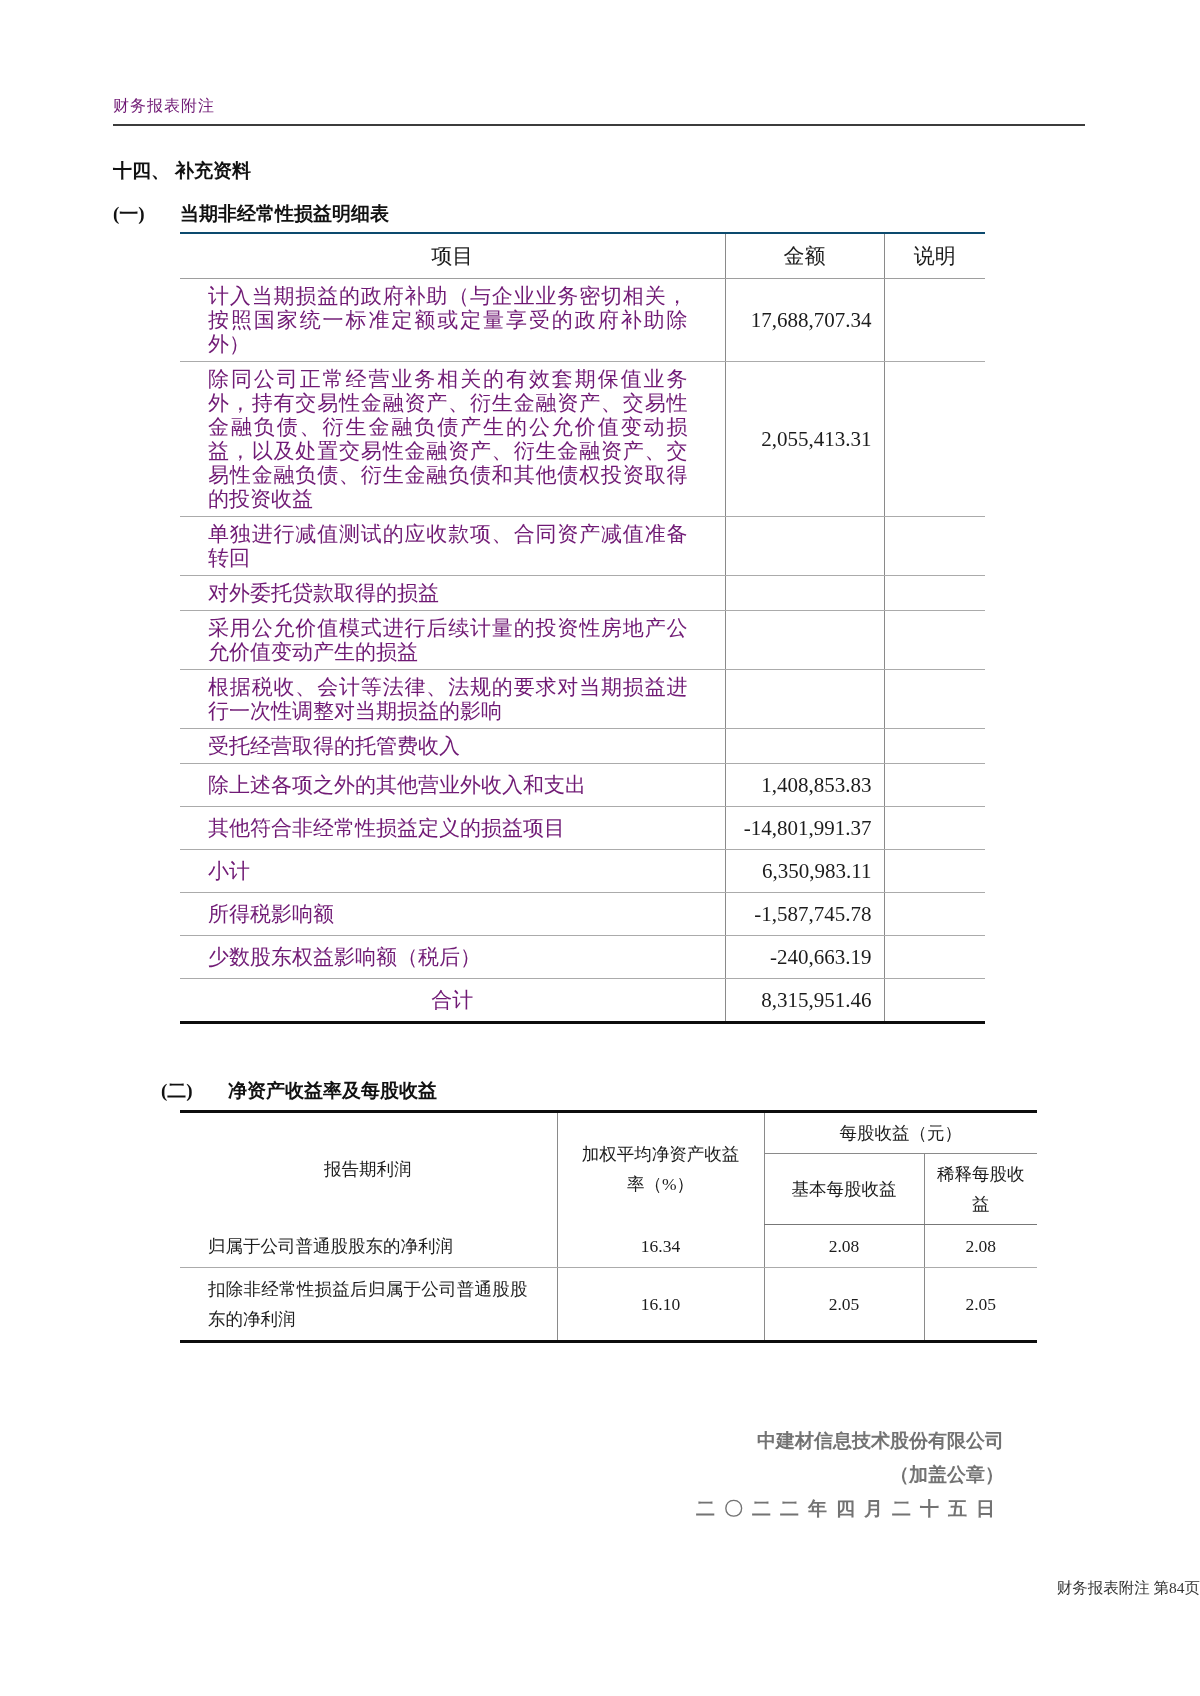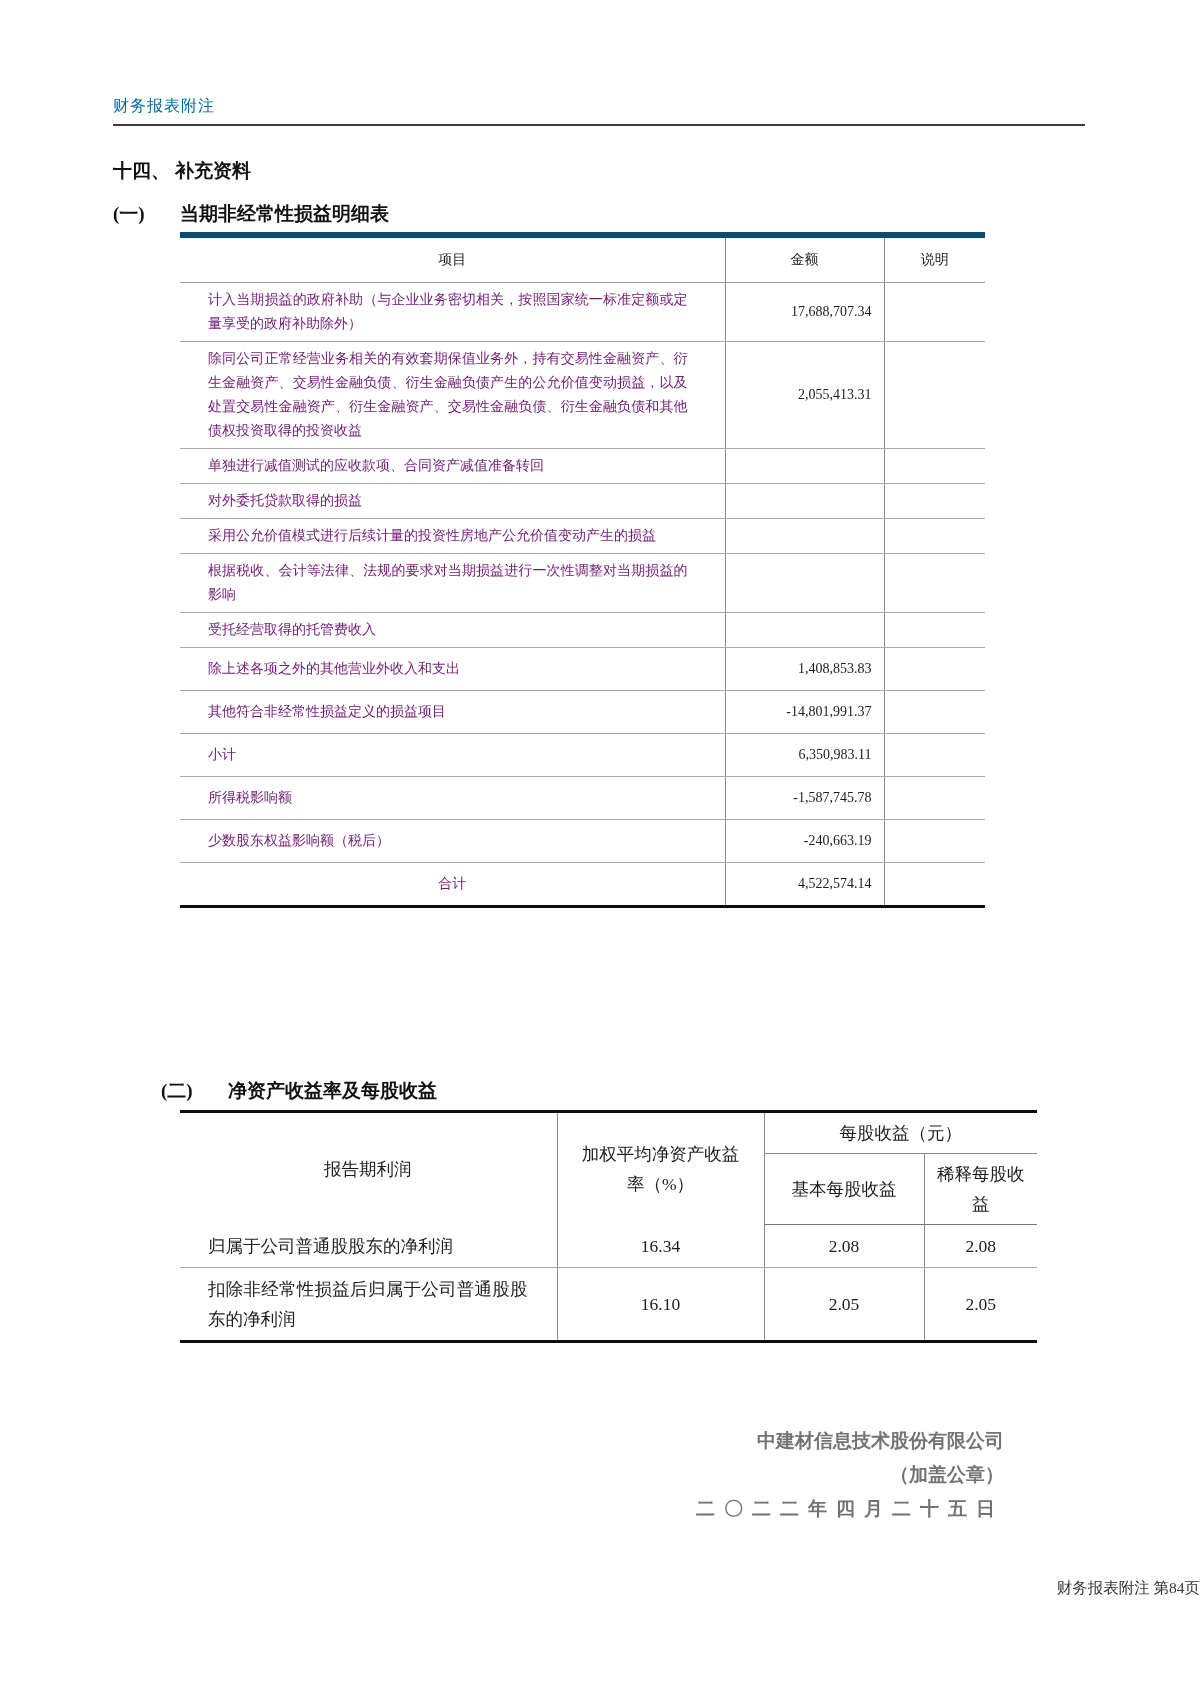--- a/index.html
+++ b/index.html
@@ -9,36 +9,36 @@
     margin:0 auto;
     background:#ffffff;
     font-family:"Liberation Serif","DejaVu Serif",serif;
     color:#1c1c1c;
     overflow:hidden;
   }
   
   .doc-header{
     position:absolute;left:113px;top:96px;width:972px;
     border-bottom:2px solid #3c3c3c;padding-bottom:7px;
-    font-size:16px;letter-spacing:1px;color:#0369a1;
+    font-size:16px;letter-spacing:1px;color:#701a75;
   }
   
   .sec-heading{position:absolute;left:113px;top:158px;font-size:19px;font-weight:bold;color:#111;}
   .sec-num{display:inline-block;width:62px;}
   .part-heading{position:absolute;left:113px;font-size:19px;font-weight:bold;color:#111;}
   .part1-heading{top:201px;}
   .part2-heading{top:1078px;margin-left:48px;}
   .part-num{display:inline-block;width:67px;font-weight:bold;}
 
   
   table.t1{
     position:absolute;left:180px;top:232px;width:805px;
     border-collapse:collapse;table-layout:fixed;
-    border-top:6px solid #0c4a6e;border-bottom:3px solid #0d0d0d;
-    font-size:14px;
+    border-top:2px solid #0c4a6e;border-bottom:3px solid #0d0d0d;
+    font-size:21px;
   }
   table.t1 th{
     font-weight:normal;text-align:center;vertical-align:middle;
     line-height:30px;padding:7px 4px;
     border-bottom:1px solid #9e9e9e;
   }
   table.t1 td{vertical-align:middle;border-bottom:1px solid #ababab;}
   table.t1 tr:last-child td{border-bottom:none;}
   table.t1 .c-item{
     text-align:justify;line-height:24px;padding:5px 37px 5px 28px;color:#701a75;
@@ -172,21 +172,21 @@
           <td class="c-amount">-1,587,745.78</td>
           <td class="c-note"></td>
         </tr>
         <tr>
           <td class="c-item">少数股东权益影响额（税后）</td>
           <td class="c-amount">-240,663.19</td>
           <td class="c-note"></td>
         </tr>
         <tr>
           <td class="c-item center">合计</td>
-          <td class="c-amount">4,522,574.14</td>
+          <td class="c-amount">8,315,951.46</td>
           <td class="c-note"></td>
         </tr>
       </tbody>
   </table>
 
   <div class="part-heading part2-heading">
     <span class="part-num">(二)</span><span>净资产收益率及每股收益</span>
   </div>
 
   <table class="t2">

